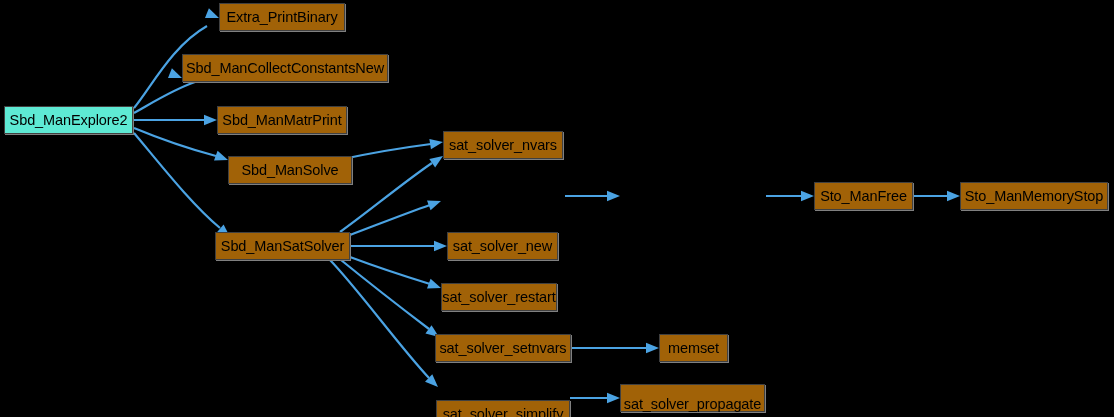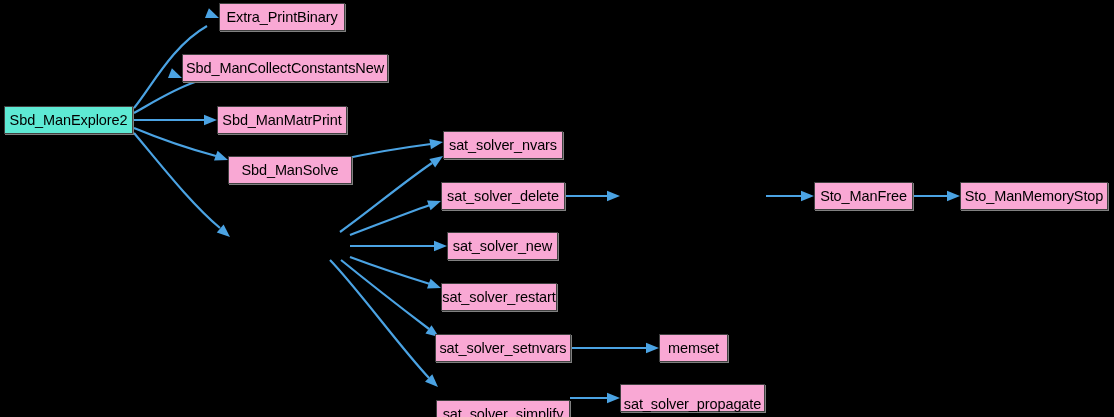--- a/index.html
+++ b/index.html
@@ -22,21 +22,21 @@
     width: 1114px;
     height: 417px;
     pointer-events: none;
   }
   .gnode {
     position: absolute;
     box-sizing: border-box;
     display: flex;
     align-items: center;
     justify-content: center;
-    background: #f9a8d4;
+    background: #a16207;
     border: 1px solid #404040;
     box-shadow: 1px 1px 0 0 #808080;
     color: #000000;
     font-size: 14.5px;
     line-height: 1;
     white-space: nowrap;
     letter-spacing: -0.1px;
   }
   .gnode.root {
     background: #5eead4;
@@ -95,25 +95,25 @@
     </div>
     <div class="gnode" style="left: 182px; top: 54px; width: 206px; height: 28px;">
       <span>Sbd_ManCollectConstantsNew</span>
     </div>
     <div class="gnode" style="left: 217px; top: 106px; width: 130px; height: 28px;">
       <span>Sbd_ManMatrPrint</span>
     </div>
     <div class="gnode" style="left: 228px; top: 156px; width: 124px; height: 28px;">
       <span>Sbd_ManSolve</span>
     </div>
+    <div class="gnode" style="left: 215px; top: 232px; width: 135px; height: 28px;">
+      <span>Sbd_ManSatSolver</span>
+    </div>
     <div class="gnode" style="left: 443px; top: 131px; width: 120px; height: 28px;">
       <span>sat_solver_nvars</span>
-    </div>
-    <div class="gnode" style="left: 441px; top: 182px; width: 124px; height: 28px;">
-      <span>sat_solver_delete</span>
     </div>
     <div class="gnode" style="left: 447px; top: 232px; width: 111px; height: 28px;">
       <span>sat_solver_new</span>
     </div>
     <div class="gnode" style="left: 441px; top: 283px; width: 116px; height: 28px;">
       <span>sat_solver_restart</span>
     </div>
     <div class="gnode" style="left: 435px; top: 334px; width: 136px; height: 28px;">
       <span>sat_solver_setnvars</span>
     </div>

